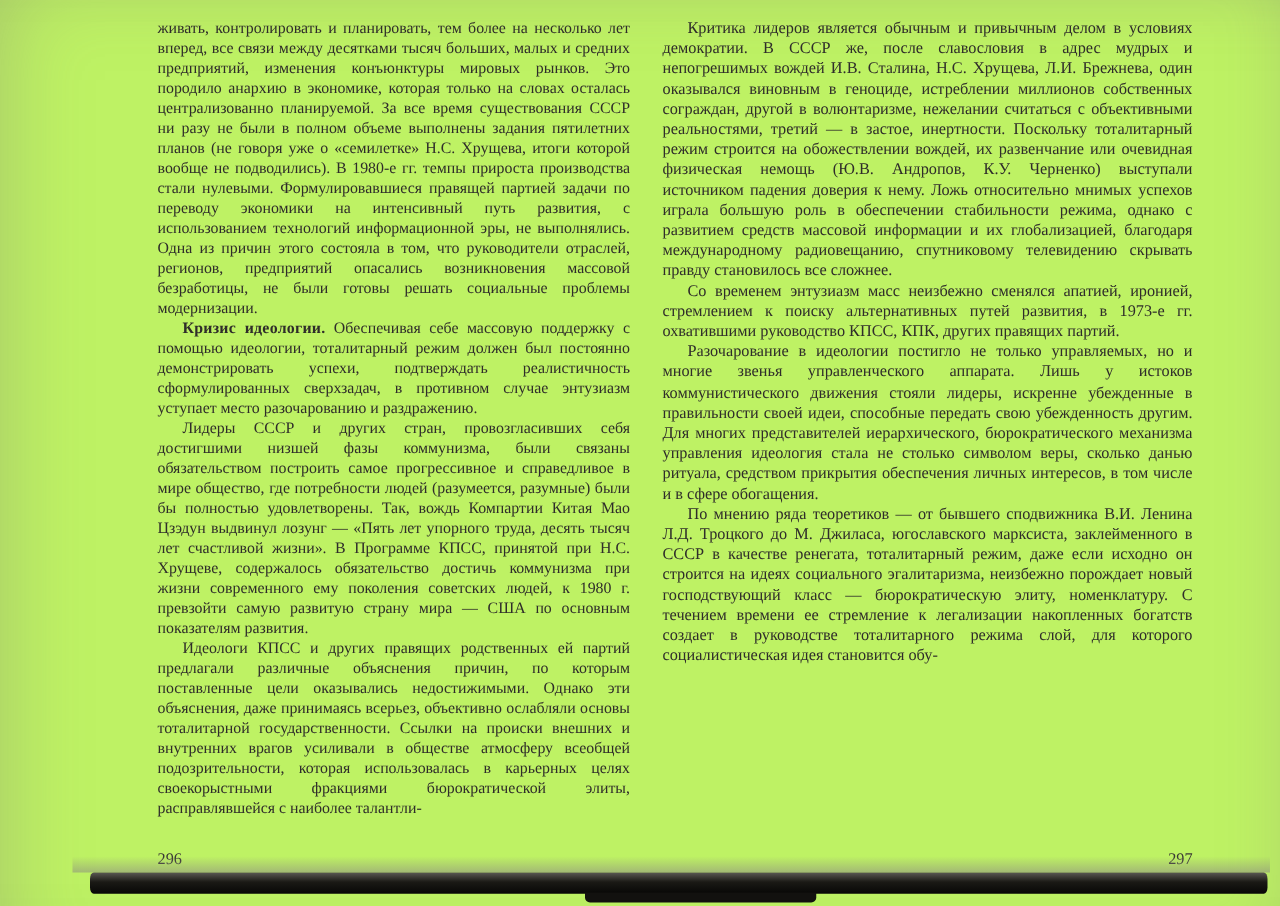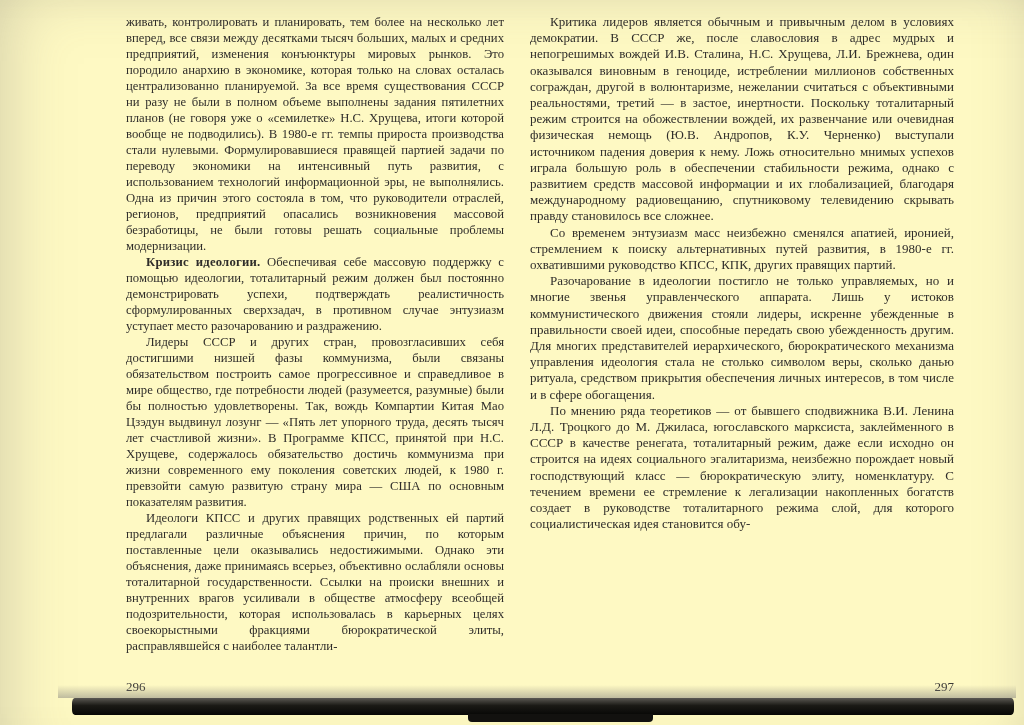--- a/index.html
+++ b/index.html
@@ -5,21 +5,21 @@
   html, body {
     margin: 0;
     padding: 0;
     background: #e9e8e4;
   }
   .scan {
     position: relative;
     width: 1024px;
     height: 725px;
     overflow: hidden;
-    background: #fef9c3;
+    background: #bef264;
     box-shadow: inset 45px 25px 70px -45px rgba(125,122,115,.38),
                 inset -35px 0 60px -45px rgba(125,122,115,.30);
     font-family: "Liberation Serif", "DejaVu Serif", serif;
     color: #2f2d2a;
   }
   .column {
     position: absolute;
     top: 14px;
     text-align: justify;
     hyphens: auto;
@@ -68,21 +68,21 @@
     <p class="no-indent">живать, контролировать и планировать, тем более на несколько лет вперед, все связи между десятками тысяч больших, малых и средних предприятий, изменения конъюнктуры мировых рынков. Это породило анархию в экономике, которая только на словах осталась централизованно планируемой. За все время существования СССР ни разу не были в полном объеме выполнены задания пятилетних планов (не говоря уже о «семилетке» Н.С. Хрущева, итоги которой вообще не подводились). В 1980-е гг. темпы прироста производства стали нулевыми. Формулировавшиеся правящей партией задачи по переводу экономики на интенсивный путь развития, с использованием технологий информационной эры, не выполнялись. Одна из причин этого состояла в том, что руководители отраслей, регионов, предприятий опасались возникновения массовой безработицы, не были готовы решать социальные проблемы модернизации.</p>
     <p>
       <b>Кризис идеологии.</b><span> Обеспечивая себе массовую поддержку с помощью идеологии, тоталитарный режим должен был постоянно демонстрировать успехи, подтверждать реалистичность сформулированных сверхзадач, в противном случае энтузиазм уступает место разочарованию и раздражению.</span>
     </p>
     <p>Лидеры СССР и других стран, провозгласивших себя достигшими низшей фазы коммунизма, были связаны обязательством построить самое прогрессивное и справедливое в мире общество, где потребности людей (разумеется, разумные) были бы полностью удовлетворены. Так, вождь Компартии Китая Мао Цзэдун выдвинул лозунг — «Пять лет упорного труда, десять тысяч лет счастливой жизни». В Программе КПСС, принятой при Н.С. Хрущеве, содержалось обязательство достичь коммунизма при жизни современного ему поколения советских людей, к 1980 г. превзойти самую развитую страну мира — США по основным показателям развития.</p>
     <p>Идеологи КПСС и других правящих родственных ей партий предлагали различные объяснения причин, по которым поставленные цели оказывались недостижимыми. Однако эти объяснения, даже принимаясь всерьез, объективно ослабляли основы тоталитарной государственности. Ссылки на происки внешних и внутренних врагов усиливали в обществе атмосферу всеобщей подозрительности, которая использовалась в карьерных целях своекорыстными фракциями бюрократической элиты, расправлявшейся с наиболее талантли-</p>
   </div>
 
   <div class="column col-right">
     <p>Критика лидеров является обычным и привычным делом в условиях демократии. В СССР же, после славословия в адрес мудрых и непогрешимых вождей И.В. Сталина, Н.С. Хрущева, Л.И. Брежнева, один оказывался виновным в геноциде, истреблении миллионов собственных сограждан, другой в волюнтаризме, нежелании считаться с объективными реальностями, третий — в застое, инертности. Поскольку тоталитарный режим строится на обожествлении вождей, их развенчание или очевидная физическая немощь (Ю.В. Андропов, К.У. Черненко) выступали источником падения доверия к нему. Ложь относительно мнимых успехов играла большую роль в обеспечении стабильности режима, однако с развитием средств массовой информации и их глобализацией, благодаря международному радиовещанию, спутниковому телевидению скрывать правду становилось все сложнее.</p>
-    <p>Со временем энтузиазм масс неизбежно сменялся апатией, иронией, стремлением к поиску альтернативных путей развития, в 1980-е гг. охватившими руководство КПСС, КПК, других правящих партий.</p>
+    <p>Со временем энтузиазм масс неизбежно сменялся апатией, иронией, стремлением к поиску альтернативных путей развития, в 1973-е гг. охватившими руководство КПСС, КПК, других правящих партий.</p>
     <p>Разочарование в идеологии постигло не только управляемых, но и многие звенья управленческого аппарата. Лишь у истоков коммунистического движения стояли лидеры, искренне убежденные в правильности своей идеи, способные передать свою убежденность другим. Для многих представителей иерархического, бюрократического механизма управления идеология стала не столько символом веры, сколько данью ритуала, средством прикрытия обеспечения личных интересов, в том числе и в сфере обогащения.</p>
     <p>По мнению ряда теоретиков — от бывшего сподвижника В.И. Ленина Л.Д. Троцкого до М. Джиласа, югославского марксиста, заклейменного в СССР в качестве ренегата, тоталитарный режим, даже если исходно он строится на идеях социального эгалитаризма, неизбежно порождает новый господствующий класс — бюрократическую элиту, номенклатуру. С течением времени ее стремление к легализации накопленных богатств создает в руководстве тоталитарного режима слой, для которого социалистическая идея становится обу-</p>
   </div>
 
   <div class="pagenum num-left">296</div>
   <div class="pagenum num-right">297</div>
 
   <div class="edge-fade"></div>
   <div class="edge-band"></div>
   <div class="edge-band2"></div>

